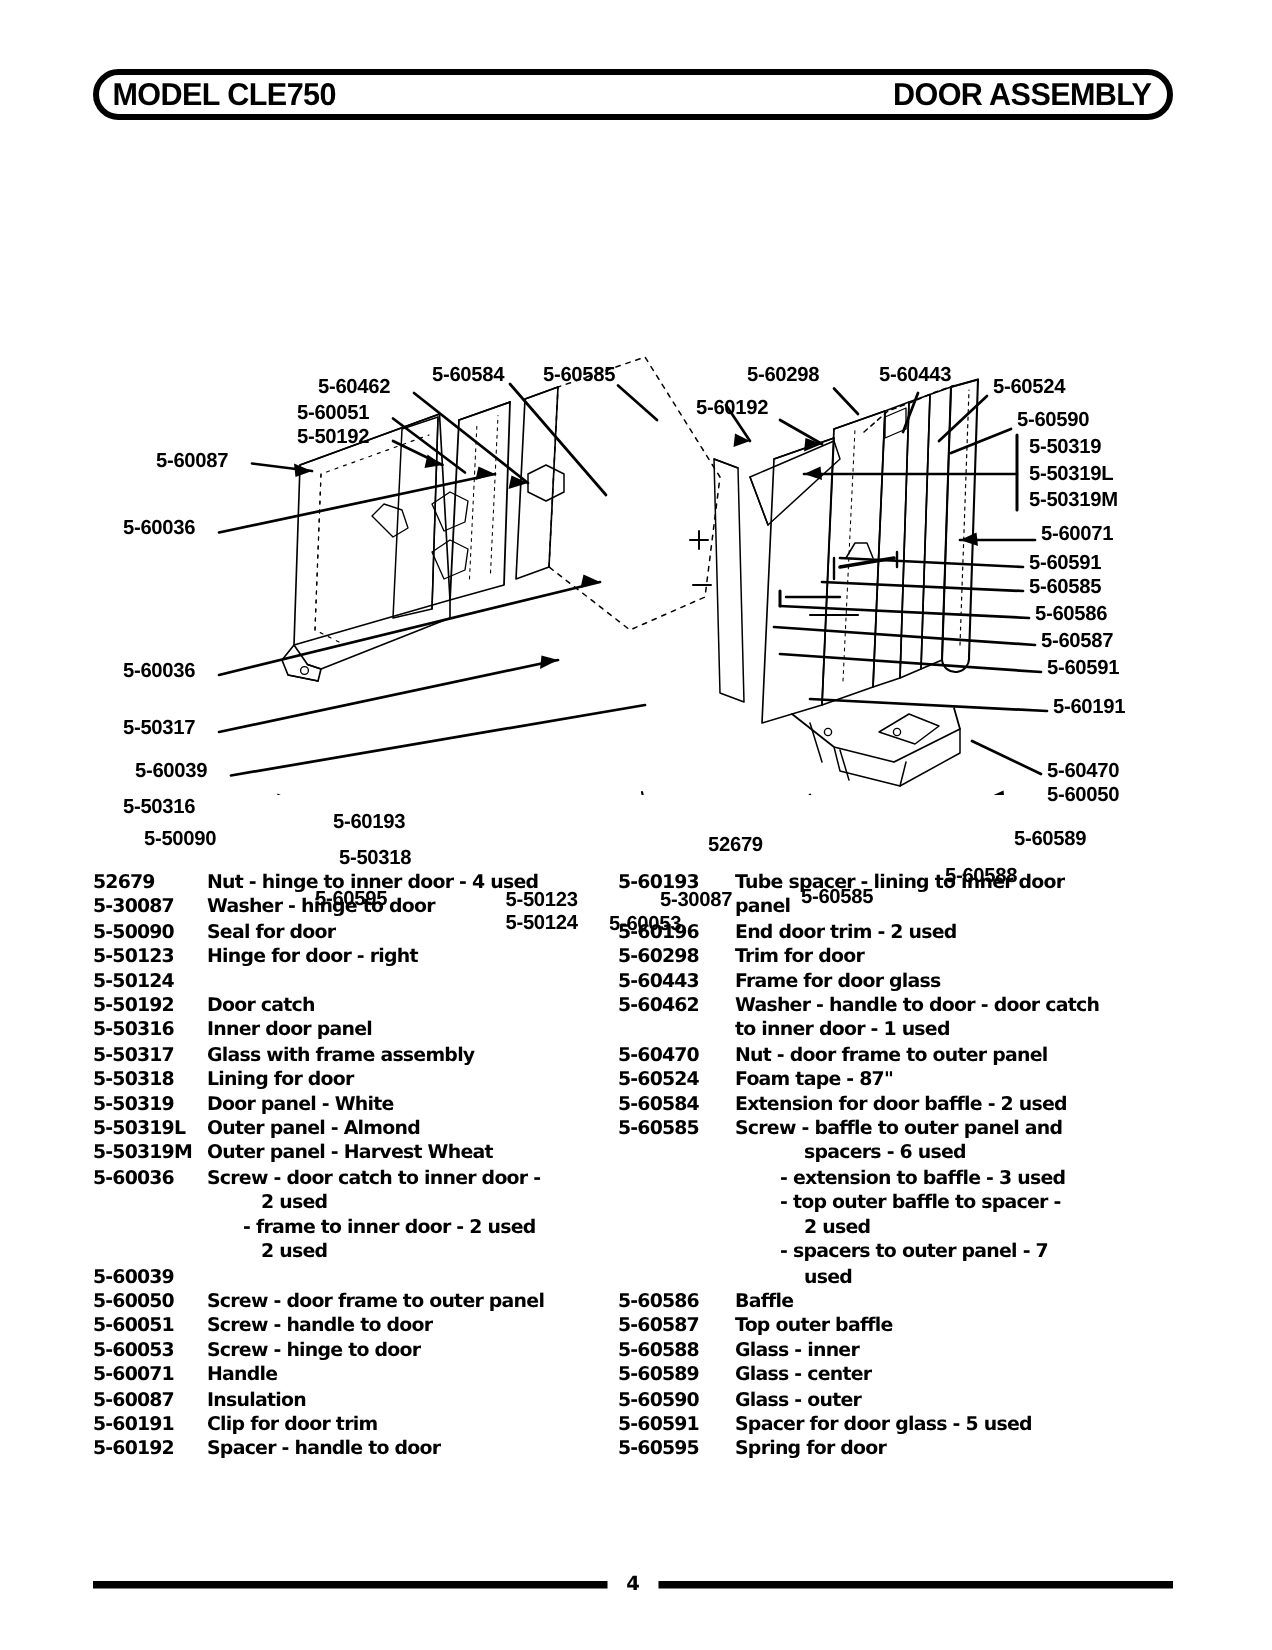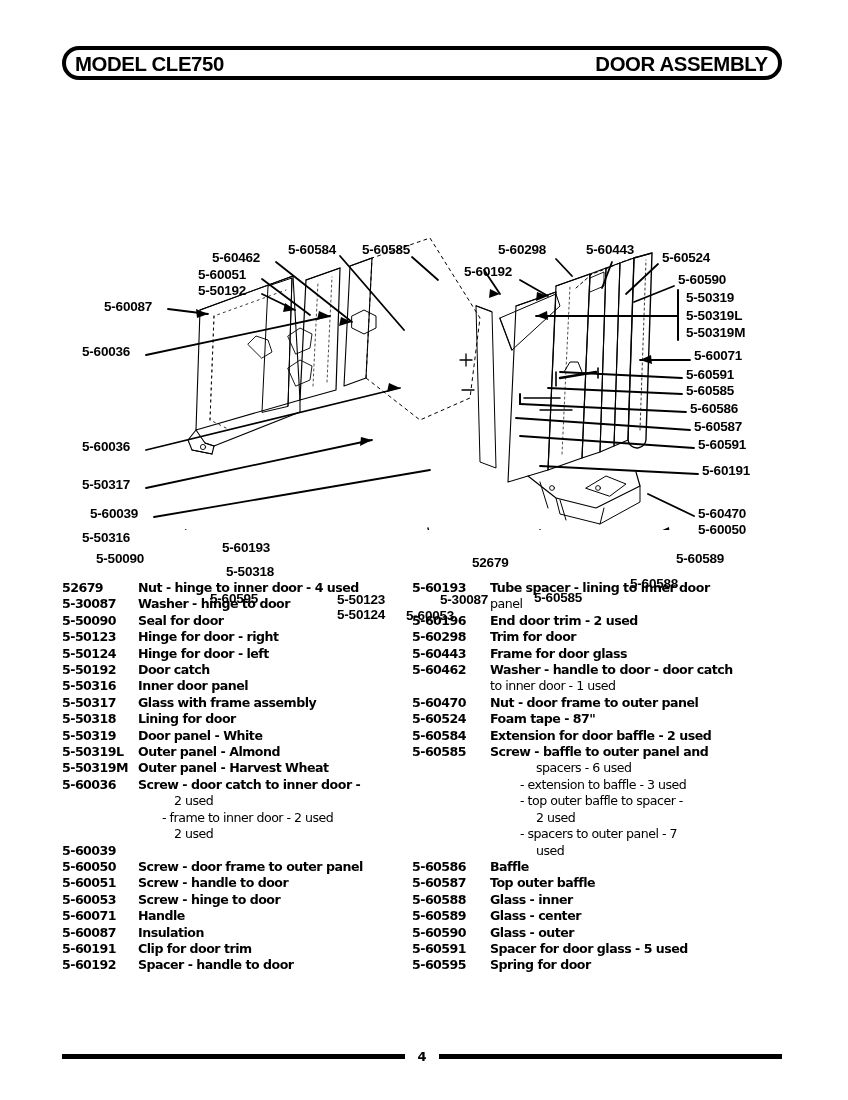--- a/index.html
+++ b/index.html
@@ -96,21 +96,21 @@
   #col-right .pn { flex: 0 0 78px; }
   .desc {
     flex: 1 1 auto;
     font-family: "DejaVu Sans", sans-serif;
     font-weight: bold;
     font-size: 12.6px;
     letter-spacing: -0.5px;
   }
   .cont {
     font-family: "DejaVu Sans", sans-serif;
-    font-weight: normal;
+    font-weight: bold;
     font-size: 12.6px;
     letter-spacing: -0.5px;
     line-height: 16.4px;
   }
   .ind1 { padding-left: 76px; }    
   .ind2 { padding-left: 100px; }   
   .ind3 { padding-left: 112px; }
 
   #col-right .ind1 { padding-left: 78px; }
   #col-right .ind2 { padding-left: 108px; }
@@ -368,21 +368,20 @@
       <div class="row">
         <span class="pn">5-50090</span>
         <span class="desc">Seal for door</span>
       </div>
       <div class="row">
         <span class="pn">5-50123</span>
         <span class="desc">Hinge for door - right</span>
       </div>
       <div class="row">
         <span class="pn">5-50124</span>
-        <span class="desc">Hinge for door - left</span>
       </div>
       <div class="row">
         <span class="pn">5-50192</span>
         <span class="desc">Door catch</span>
       </div>
       <div class="row">
         <span class="pn">5-50316</span>
         <span class="desc">Inner door panel</span>
       </div>
       <div class="row">

